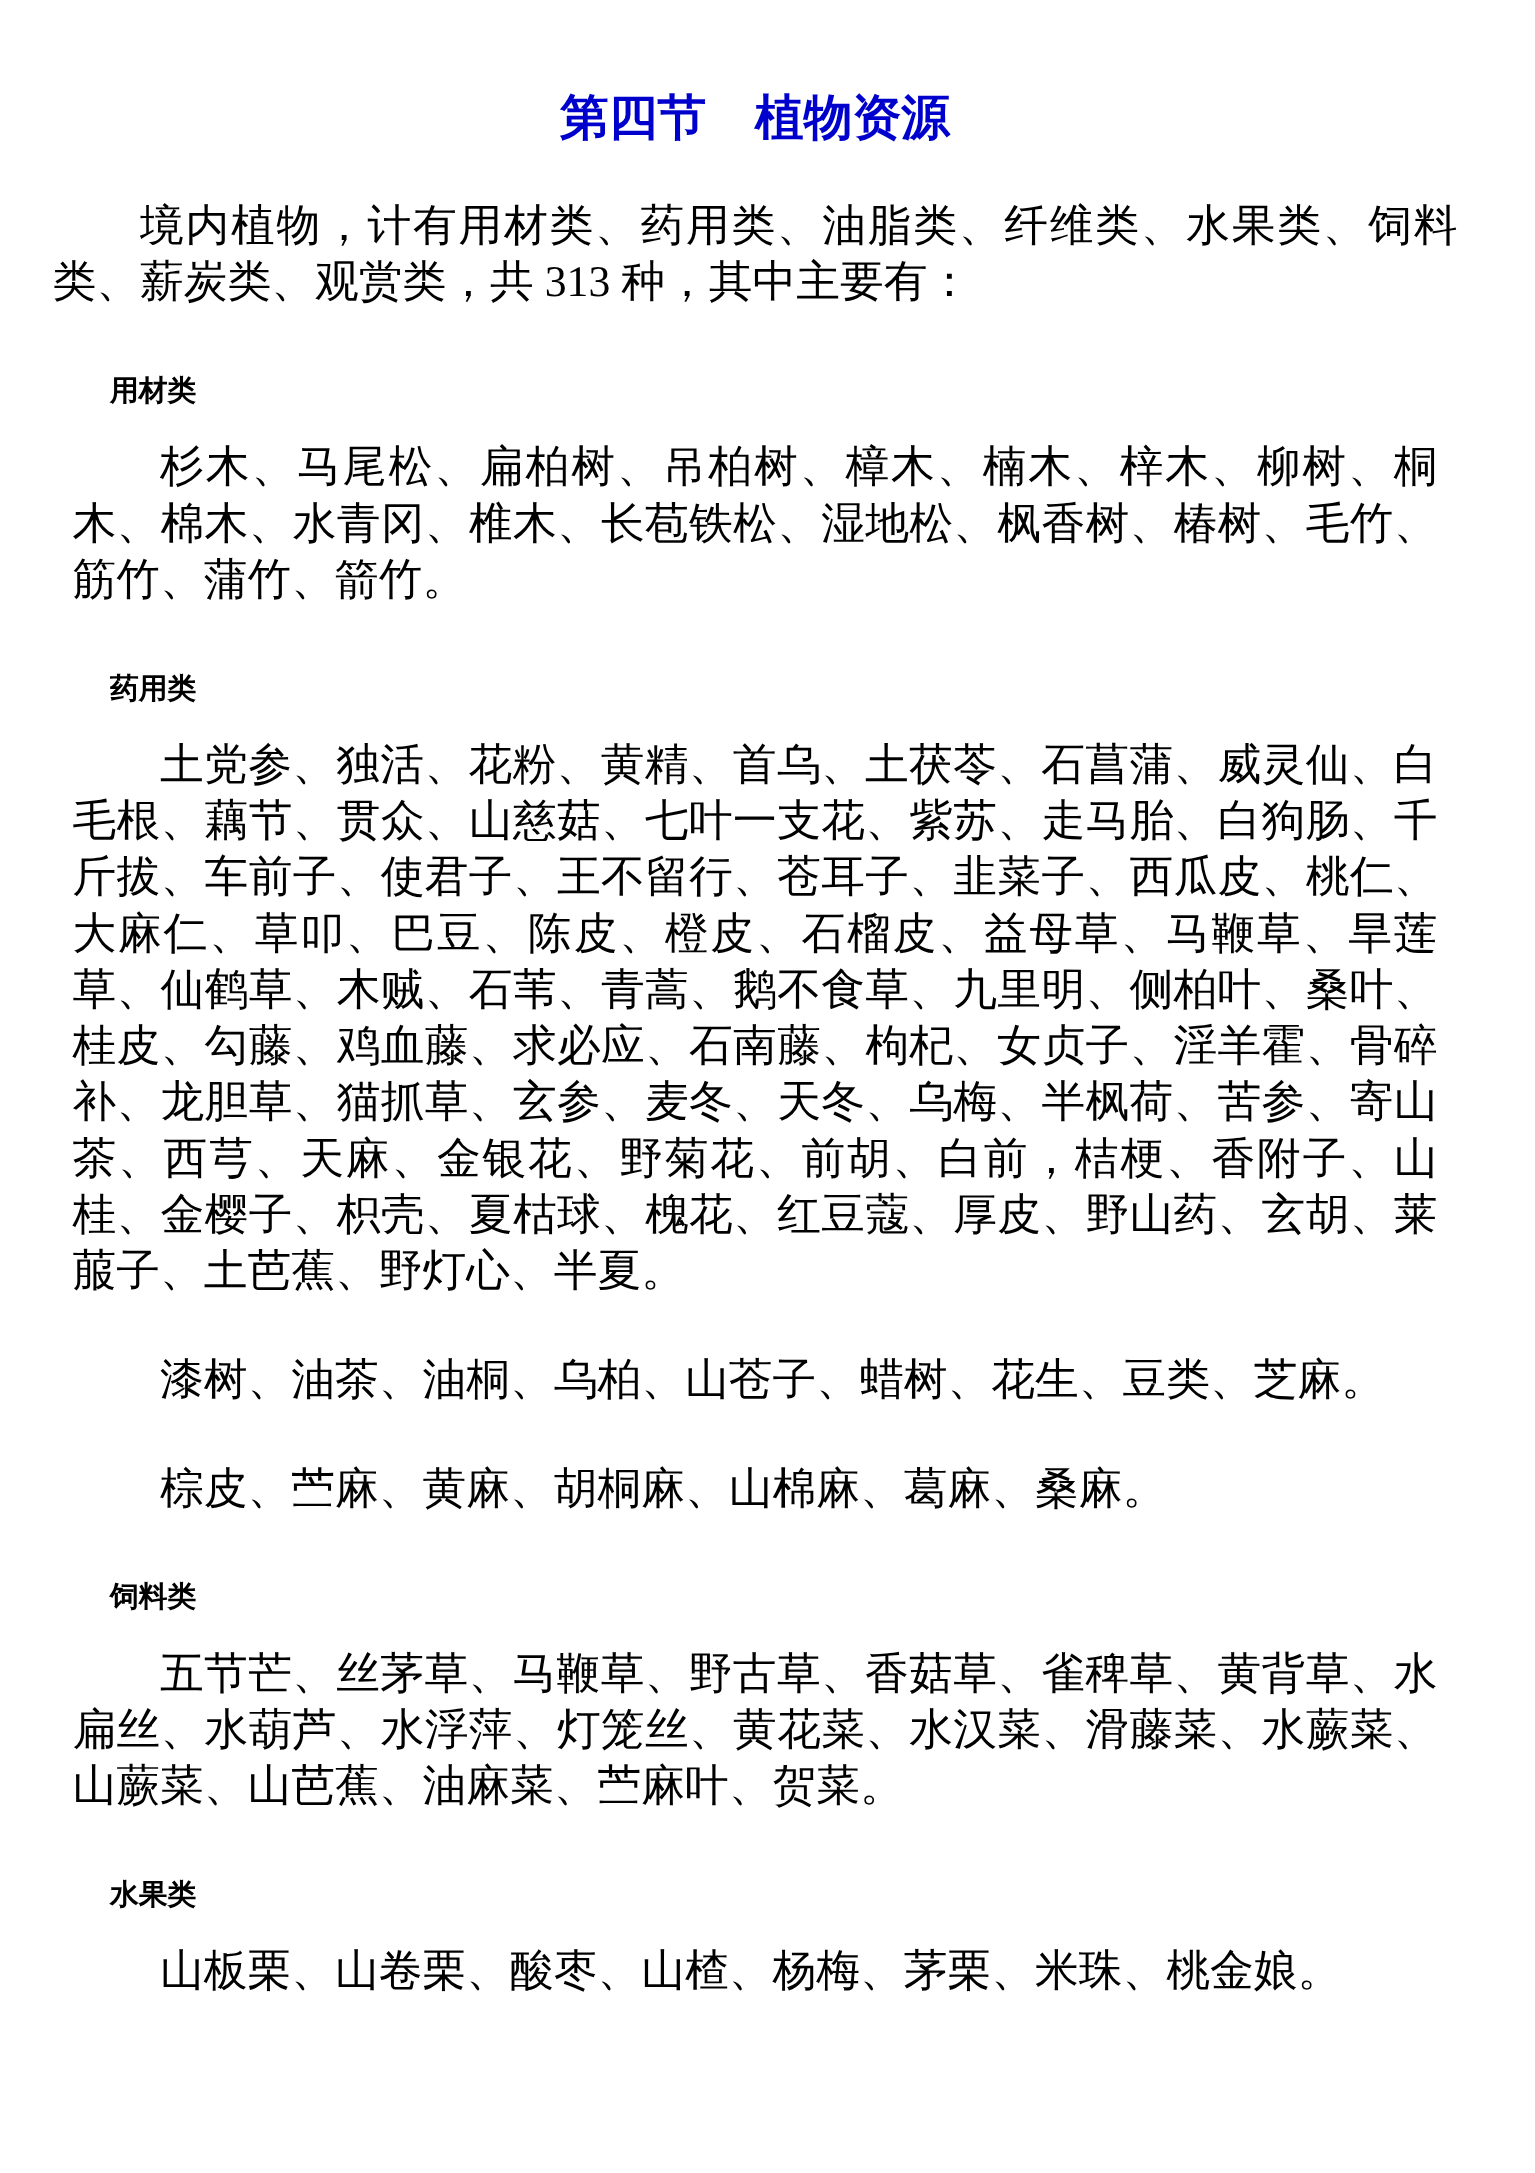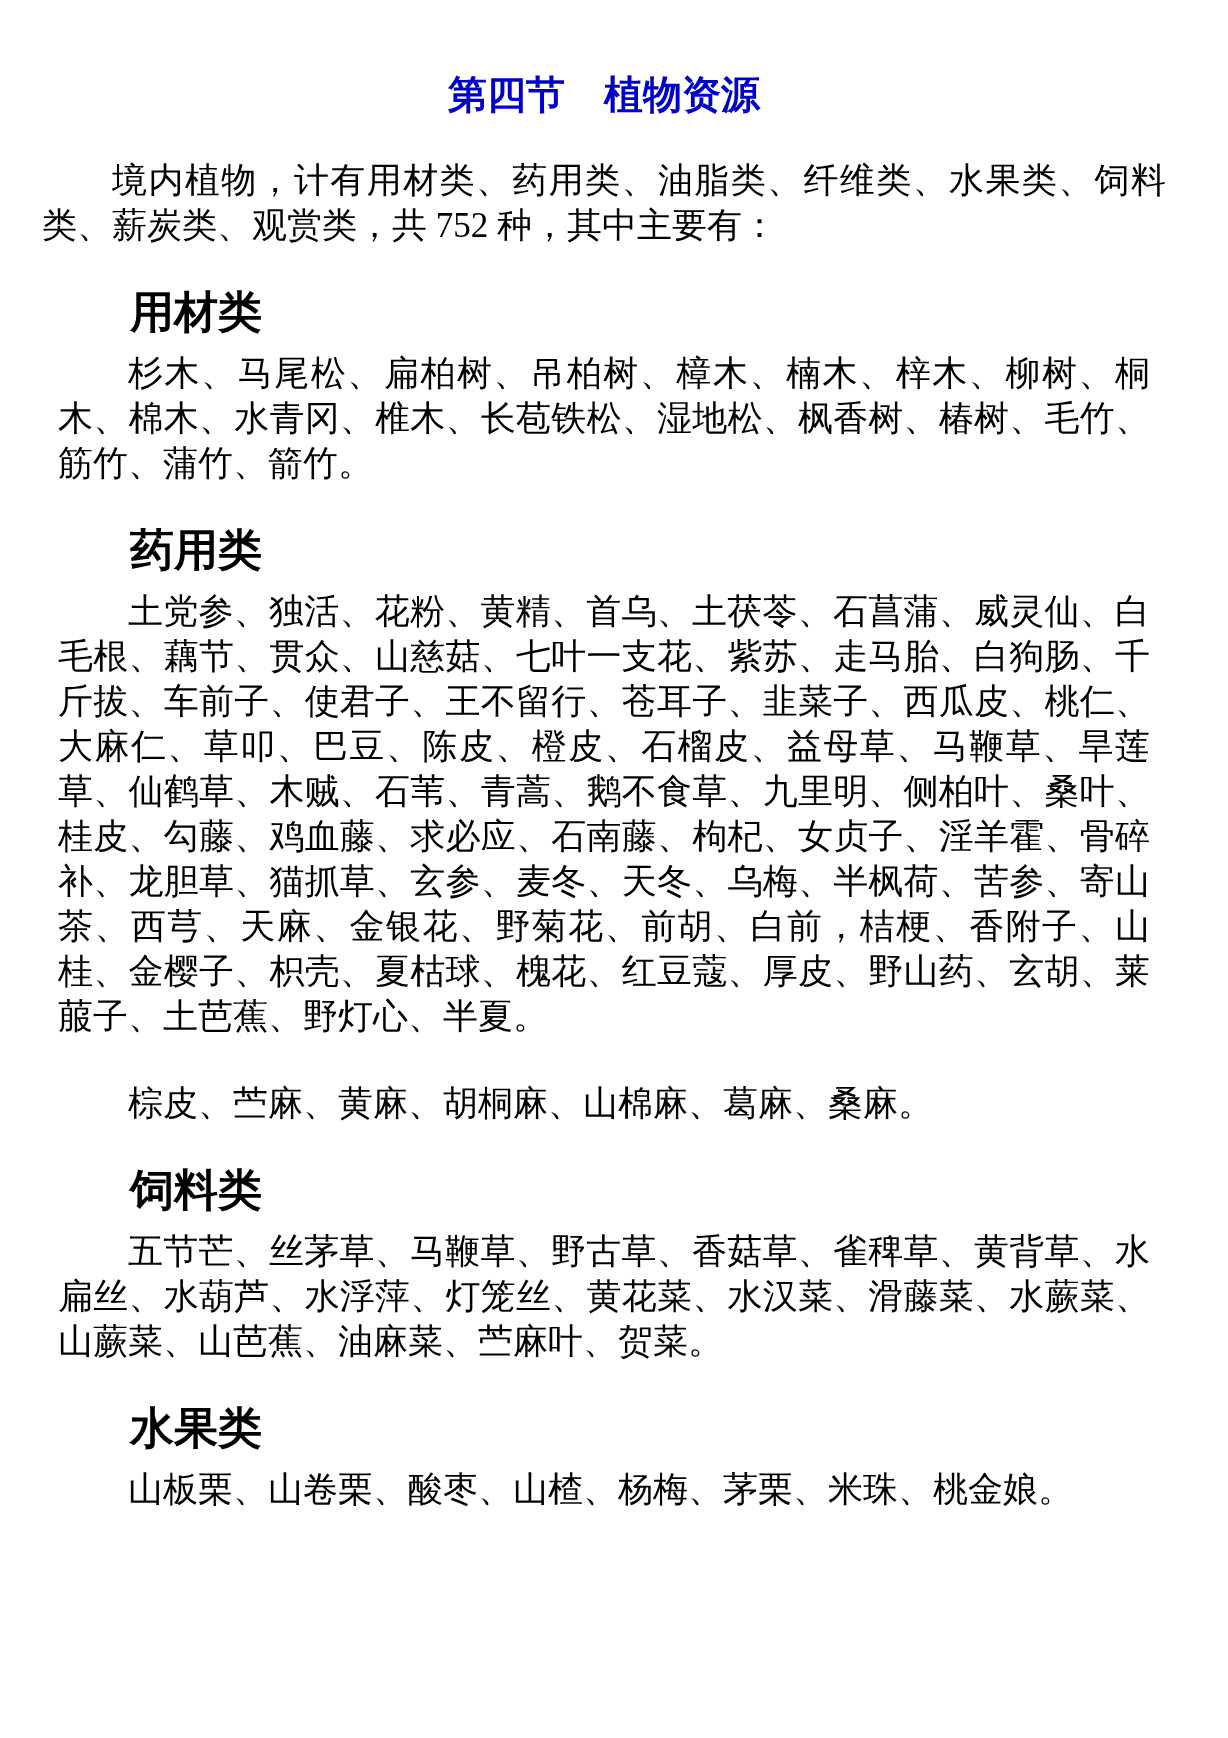--- a/index.html
+++ b/index.html
@@ -36,49 +36,50 @@
   .section {
     margin: 0 0 42px 0;
   }
   .section:last-child {
     margin-bottom: 0;
   }
   .section-heading {
     font-weight: bold;
     text-indent: 2em;
     margin: 0;
-    font-size: 44px;
+    font-size: 23px;
     line-height: 45px;
   }
   .section-body {
     margin: 16px;
     text-indent: 2em;
     text-align: justify;
   }
 </style>
 </head>
 <body>
 
 <div class="page">
 
   <h1 class="doc-title">第四节　植物资源</h1>
 
-  <p class="para">境内植物，计有用材类、药用类、油脂类、纤维类、水果类、饲料类、薪炭类、观赏类，共 752 种，其中主要有：</p>
+  <p class="para">境内植物，计有用材类、药用类、油脂类、纤维类、水果类、饲料类、薪炭类、观赏类，共 313 种，其中主要有：</p>
 
   <div class="section">
     <p class="section-heading">用材类</p>
     <p class="section-body">杉木、马尾松、扁柏树、吊柏树、樟木、楠木、梓木、柳树、桐木、棉木、水青冈、椎木、长苞铁松、湿地松、枫香树、椿树、毛竹、筋竹、蒲竹、箭竹。</p>
   </div>
 
   <div class="section">
     <p class="section-heading">药用类</p>
     <p class="section-body">土党参、独活、花粉、黄精、首乌、土茯苓、石菖蒲、威灵仙、白毛根、藕节、贯众、山慈菇、七叶一支花、紫苏、走马胎、白狗肠、千斤拔、车前子、使君子、王不留行、苍耳子、韭菜子、西瓜皮、桃仁、大麻仁、草叩、巴豆、陈皮、橙皮、石榴皮、益母草、马鞭草、旱莲草、仙鹤草、木贼、石苇、青蒿、鹅不食草、九里明、侧柏叶、桑叶、桂皮、勾藤、鸡血藤、求必应、石南藤、枸杞、女贞子、淫羊霍、骨碎补、龙胆草、猫抓草、玄参、麦冬、天冬、乌梅、半枫荷、苦参、寄山茶、西芎、天麻、金银花、野菊花、前胡、白前，桔梗、香附子、山桂、金樱子、枳壳、夏枯球、槐花、红豆蔻、厚皮、野山药、玄胡、莱菔子、土芭蕉、野灯心、半夏。</p>
   </div>
 
   <div class="section">
+    <p class="section-body">漆树、油茶、油桐、乌柏、山苍子、蜡树、花生、豆类、芝麻。</p>
   </div>
 
   <div class="section">
     <p class="section-body">棕皮、苎麻、黄麻、胡桐麻、山棉麻、葛麻、桑麻。</p>
   </div>
 
   <div class="section">
     <p class="section-heading">饲料类</p>
     <p class="section-body">五节芒、丝茅草、马鞭草、野古草、香菇草、雀稗草、黄背草、水扁丝、水葫芦、水浮萍、灯笼丝、黄花菜、水汉菜、滑藤菜、水蕨菜、山蕨菜、山芭蕉、油麻菜、苎麻叶、贺菜。</p>
   </div>

